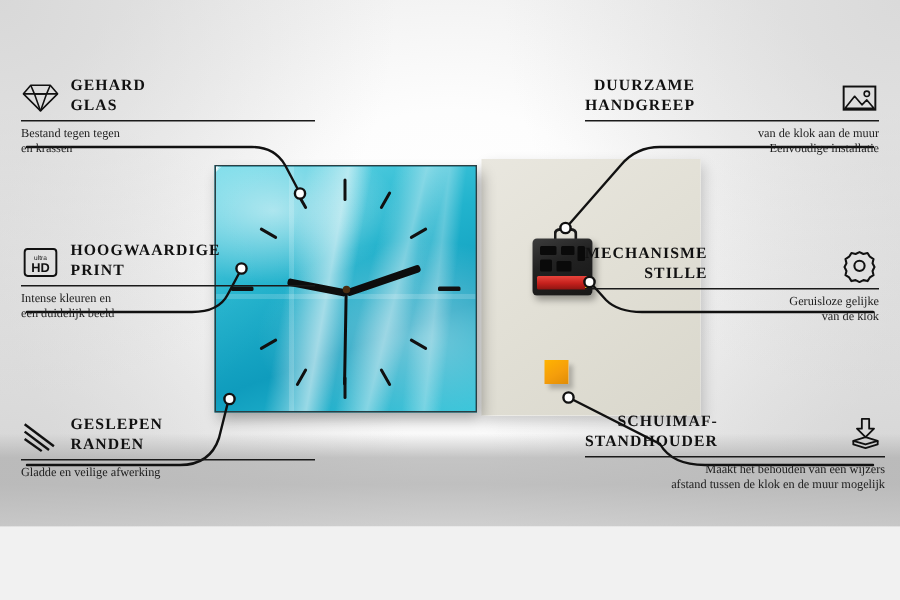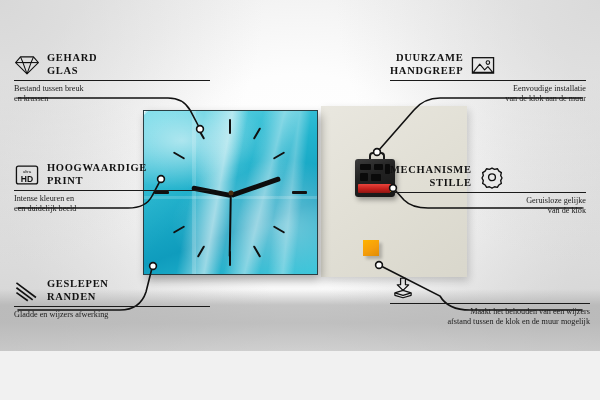--- a/index.html
+++ b/index.html
@@ -74,21 +74,21 @@
     background:linear-gradient(150deg,#ffb300 0%,#f59e0b 55%,#e08c06 100%);
     box-shadow:3px 3px 3px rgba(0,0,0,.22);}
 
   
   #lines{position:absolute;left:0;top:0;width:600px;height:400px;pointer-events:none;}
 
   
   .feat{position:absolute;width:196px;}
   .feat .head{display:flex;align-items:center;gap:7px;}
   .feat.left .head{justify-content:flex-start;}
-  .feat.right .head{justify-content:flex-start;}
+  .feat.right .head{justify-content:space-between;}
   .feat .title{font-weight:bold;font-size:10.5px;line-height:12.5px;
     letter-spacing:.7px;color:#111;text-transform:uppercase;}
   .feat.right .title{text-align:right;}
   .rule{height:1px;background:#1a1a1a;margin:3px 0 3px;}
   .feat .sub{font-size:8.2px;line-height:9.6px;color:#1c1c1c;}
   .feat.right .sub{text-align:right;}
   .ico{width:26px;height:24px;flex:0 0 26px;display:block;}
 
   .f1{left:14px;top:52px;}
   .f2{left:14px;top:162px;}
@@ -182,21 +182,21 @@
             <path d="M24,4 L21,11 L16,25"></path>
           <path d="M11,11 H21"></path>
         </g>
       </svg>
       <div>
         <div class="title">GEHARD</div>
         <div class="title">GLAS</div>
       </div>
     </div>
     <div class="rule"></div>
-    <div class="sub">Bestand tussen breuk</div>
+    <div class="sub">Bestand tegen tegen</div>
     <div class="sub">en krassen</div>
   </div>
 
   <div class="feat left f2">
     <div class="head">
       <svg class="ico" viewBox="0 0 32 28">
         <rect x="3" y="3" width="26" height="22" rx="2.5" fill="none" stroke="#111" stroke-width="1.6"></rect>
         <text x="16" y="12" font-family="Liberation Sans, sans-serif" font-size="5.4" text-anchor="middle" fill="#111">ultra</text>
         <text x="16" y="22" font-family="Liberation Sans, sans-serif" font-size="10.5" font-weight="bold" text-anchor="middle" fill="#111">HD</text>
       </svg>
@@ -218,38 +218,38 @@
             <path d="M3,10 L23,25"></path>
             <path d="M3,16 L17,26"></path>
         </g>
       </svg>
       <div>
         <div class="title">GESLEPEN</div>
         <div class="title">RANDEN</div>
       </div>
     </div>
     <div class="rule"></div>
-    <div class="sub">Gladde en wijzers afwerking</div>
+    <div class="sub">Gladde en veilige afwerking</div>
   </div>
 
   <div class="feat right f4">
     <div class="head">
       <div>
         <div class="title">DUURZAME</div>
         <div class="title">HANDGREEP</div>
       </div>
       <svg class="ico" viewBox="0 0 32 28">
         <rect x="3" y="5" width="26" height="19" fill="none" stroke="#111" stroke-width="1.6"></rect>
         <circle cx="22" cy="11" r="2.2" fill="none" stroke="#111" stroke-width="1.3"></circle>
         <path d="M4,23 L12,13 L18,20 L22,16 L28,23 Z" fill="none" stroke="#111" stroke-width="1.4" stroke-linejoin="round"></path>
       </svg>
     </div>
     <div class="rule"></div>
+    <div class="sub">van de klok aan de muur</div>
     <div class="sub">Eenvoudige installatie</div>
-    <div class="sub">van de klok aan de muur</div>
   </div>
 
   <div class="feat right f5">
     <div class="head">
       <div>
         <div class="title">MECHANISME</div>
         <div class="title">STILLE</div>
       </div>
       <svg class="ico" viewBox="0 0 32 28">
         <g fill="none" stroke="#111" stroke-width="1.7" stroke-linejoin="round">
@@ -258,20 +258,24 @@
         </g>
       </svg>
     </div>
     <div class="rule"></div>
     <div class="sub">Geruisloze gelijke</div>
     <div class="sub">van de klok</div>
   </div>
 
   <div class="feat right f6">
     <div class="head">
+      <div>
+        <div class="title">SCHUIMAF-</div>
+        <div class="title">STANDHOUDER</div>
+      </div>
       <svg class="ico" viewBox="0 0 32 28">
         <g fill="none" stroke="#111" stroke-width="1.5" stroke-linejoin="round">
           <path d="M13,2 h6 v8 h4 l-7,7 -7,-7 h4 Z"></path>
           <path d="M16,17 l10,3 -10,3 -10,-3 Z"></path>
           <path d="M6,20 v3 l10,3 10,-3 v-3"></path>
         </g>
       </svg>
     </div>
     <div class="rule"></div>
     <div class="sub">Maakt het behouden van een wijzers</div>

